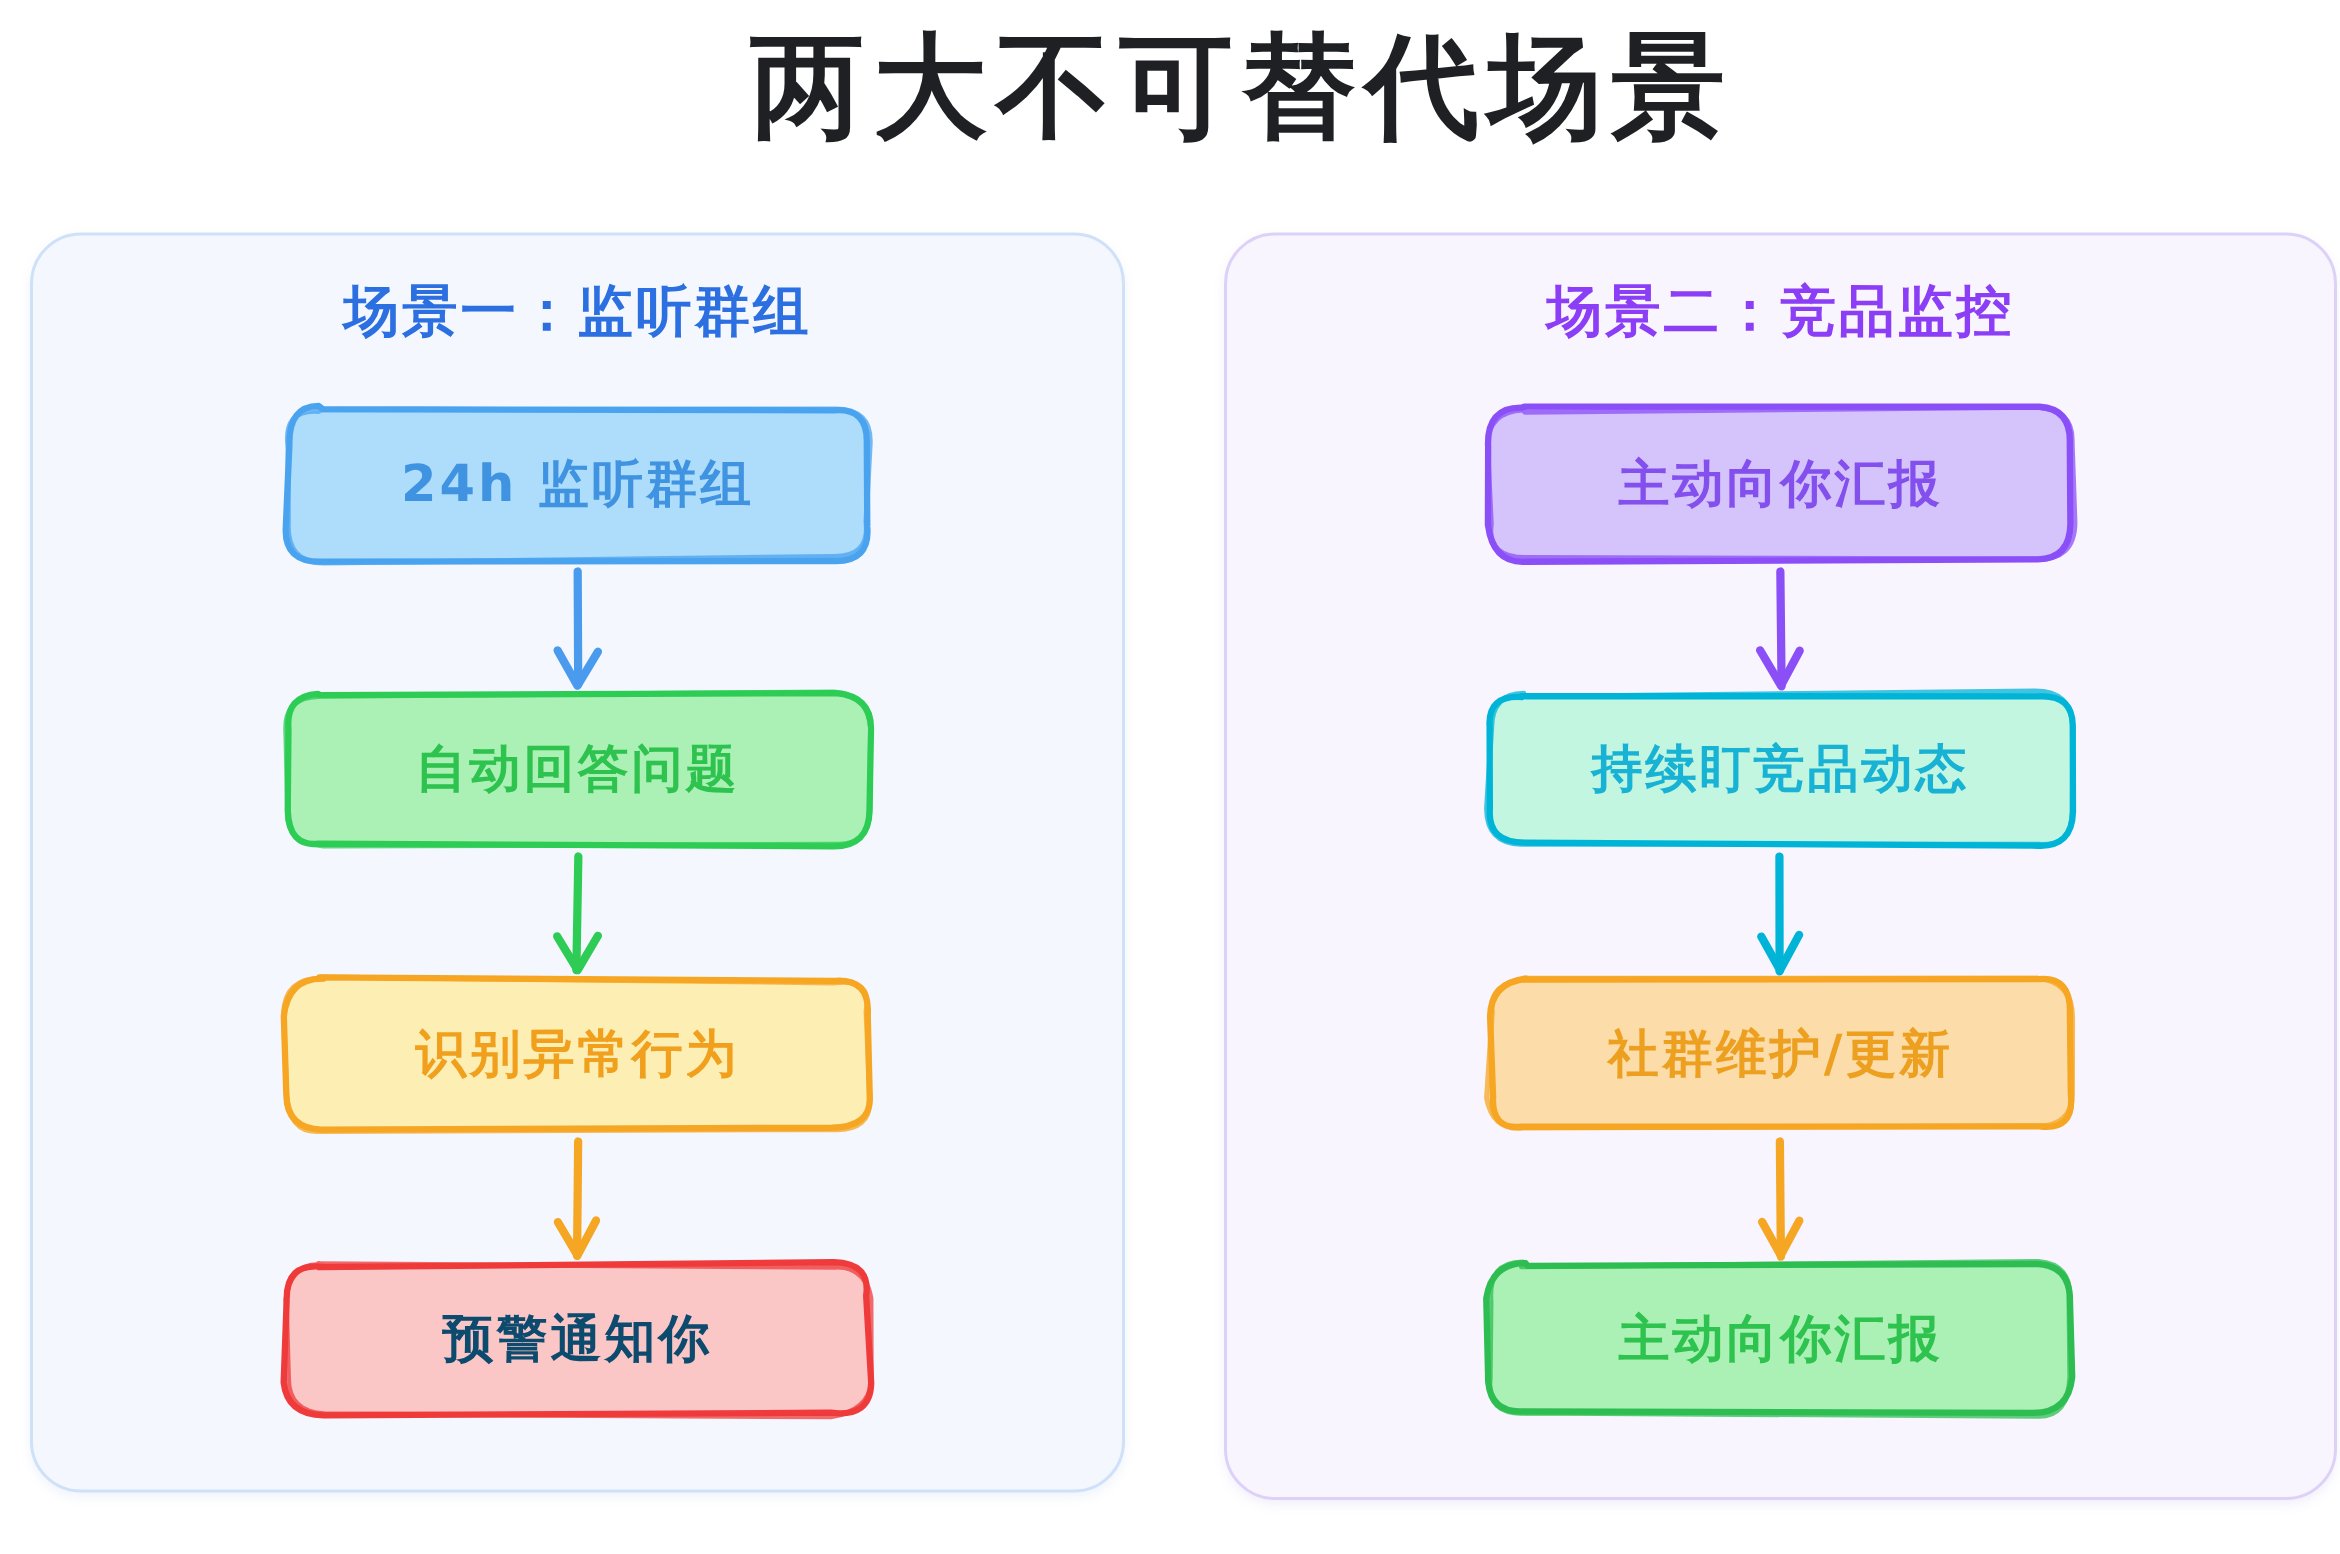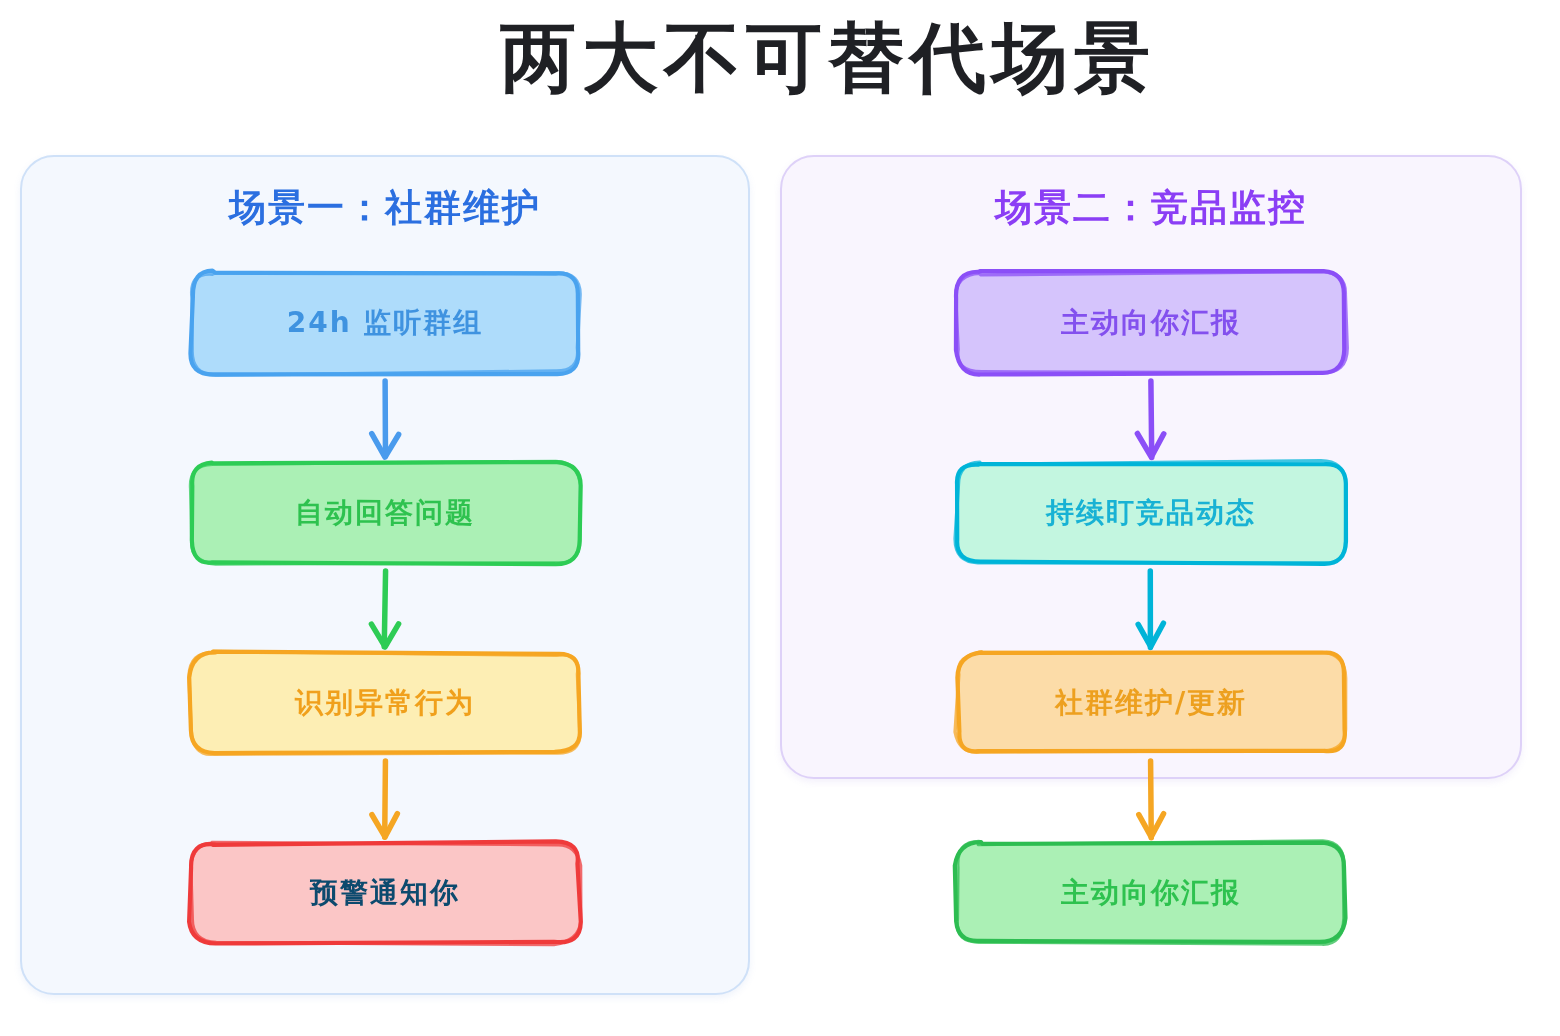--- a/index.html
+++ b/index.html
@@ -37,24 +37,24 @@
   #panel-left {
     left: 20px;
     top: 155px;
     width: 730px;
     height: 840px;
     background: #f4f8fe;
     border: 2.5px solid #cfe1f8;
     box-shadow: 0 3px 7px rgba(120,160,220,0.12);
   }
   #panel-right {
-    left: 780px;
+    left: 816px;
     top: 155px;
     width: 742px;
-    height: 624px;
+    height: 845px;
     background: #f9f5fe;
     border: 2.5px solid #ded1f8;
     box-shadow: 0 3px 7px rgba(160,130,220,0.12);
   }
 
   .panel-title {
     position: absolute;
     top: 26px;
     width: 100%;
     text-align: center;
@@ -87,21 +87,21 @@
     width: 400px; height: 112px;
     overflow: visible;
   }
   .node-label {
     position: absolute;
     left: 0; top: 0;
     width: 400px; height: 112px;
     display: flex;
     align-items: center;
     justify-content: center;
-    font-size: 28px;
+    font-size: 34px;
     font-weight: 700;
     letter-spacing: 2px;
     font-family: "DejaVu Sans", "Liberation Sans", sans-serif;
     white-space: nowrap;
   }
 
   .node.n0 { top: 0px; }
   .node.n1 { top: 190px; }
   .node.n2 { top: 380px; }
   .node.n3 { top: 570px; }
@@ -117,21 +117,21 @@
   .arrow.a0 { top: 112px; }
   .arrow.a1 { top: 302px; }
   .arrow.a2 { top: 492px; }
 </style>
 </head>
 <body>
 
 <div id="diagram-title">两大不可替代场景</div>
 
 <div class="panel" id="panel-left">
-  <div class="panel-title" id="panel-left-title">场景一：社群维护</div>
+  <div class="panel-title" id="panel-left-title">场景一：监听群组</div>
   <div class="flow">
 
     <div class="node n0">
       <svg viewBox="0 0 400 112">
           <path d="M 22.790937419324617 -0.11479341113697429 L 365.26713902087283 -0.5944761902999488 Q 387.83866962876107 0.5204505876267563 387.2130262428955 22.73206434516798 L 387.2054492382358 76.58534702918742 Q 388.52751955284157 100.4211246080795 365.2412879920757 99.32728281604466 L 23.042289262470923 100.35563434881887 Q 1.146500598614337 99.63556091116534 -0.32776604403171966 76.23609795888704 L 1.0983950145069485 22.92500881828601 Q -0.3767910670380997 0.872536290657025 23.7174370726186 0.364879500849582 Z" transform="translate(6,6)" fill="#aedcfb" stroke="none"></path>
           <path d="M 24.059541557850103 -0.2850372133241209 L 364.77955566150115 0.5920028499290361 Q 387.3918987573087 -1.1575859131094002 386.85355837030966 21.955529794728164 L 387.18925999626015 78.09275714470668 Q 389.16933108510887 101.74754742428081 364.82955988749376 101.01302910755064 L 23.380210603578114 101.39961433736589 Q -1.4818318914071804 102.05140111951688 -0.5013842797378937 79.0344104452219 L 1.936352844320402 23.28225449299545 Q 1.4512637744896413 -2.2097421526022916 21.463641213282777 -2.38212835638883 Z" transform="translate(6,6)" fill="none" stroke="#4aa3ef" stroke-width="4.2" stroke-linecap="round" stroke-linejoin="round" opacity="1"></path>
           <path d="M 23.36871417293731 0.17910455734427302 L 365.6102952851962 -0.36714170778502797 Q 390.2493172570361 -0.5248609936446235 389.061279814812 23.12984754560974 L 386.3476990628744 74.77814973005007 Q 389.3625129516062 98.95517764527126 363.07068407408457 97.98723313975485 L 24.827379859717276 102.37330226822445 Q 0.09122204822079372 101.96896444688038 1.1854587184197545 76.2046804808102 L 1.0648409770172278 25.38230072855125 Q -2.2716552391050637 -0.5096036388117837 21.291642490351407 1.2353353360832364 Z" transform="translate(6,6)" fill="none" stroke="#4aa3ef" stroke-width="3.4" stroke-linecap="round" stroke-linejoin="round" opacity="0.75"></path>
         </svg>
       <div class="node-label" style="color: rgb(63, 147, 224);">24h 监听群组</div>
     </div>

